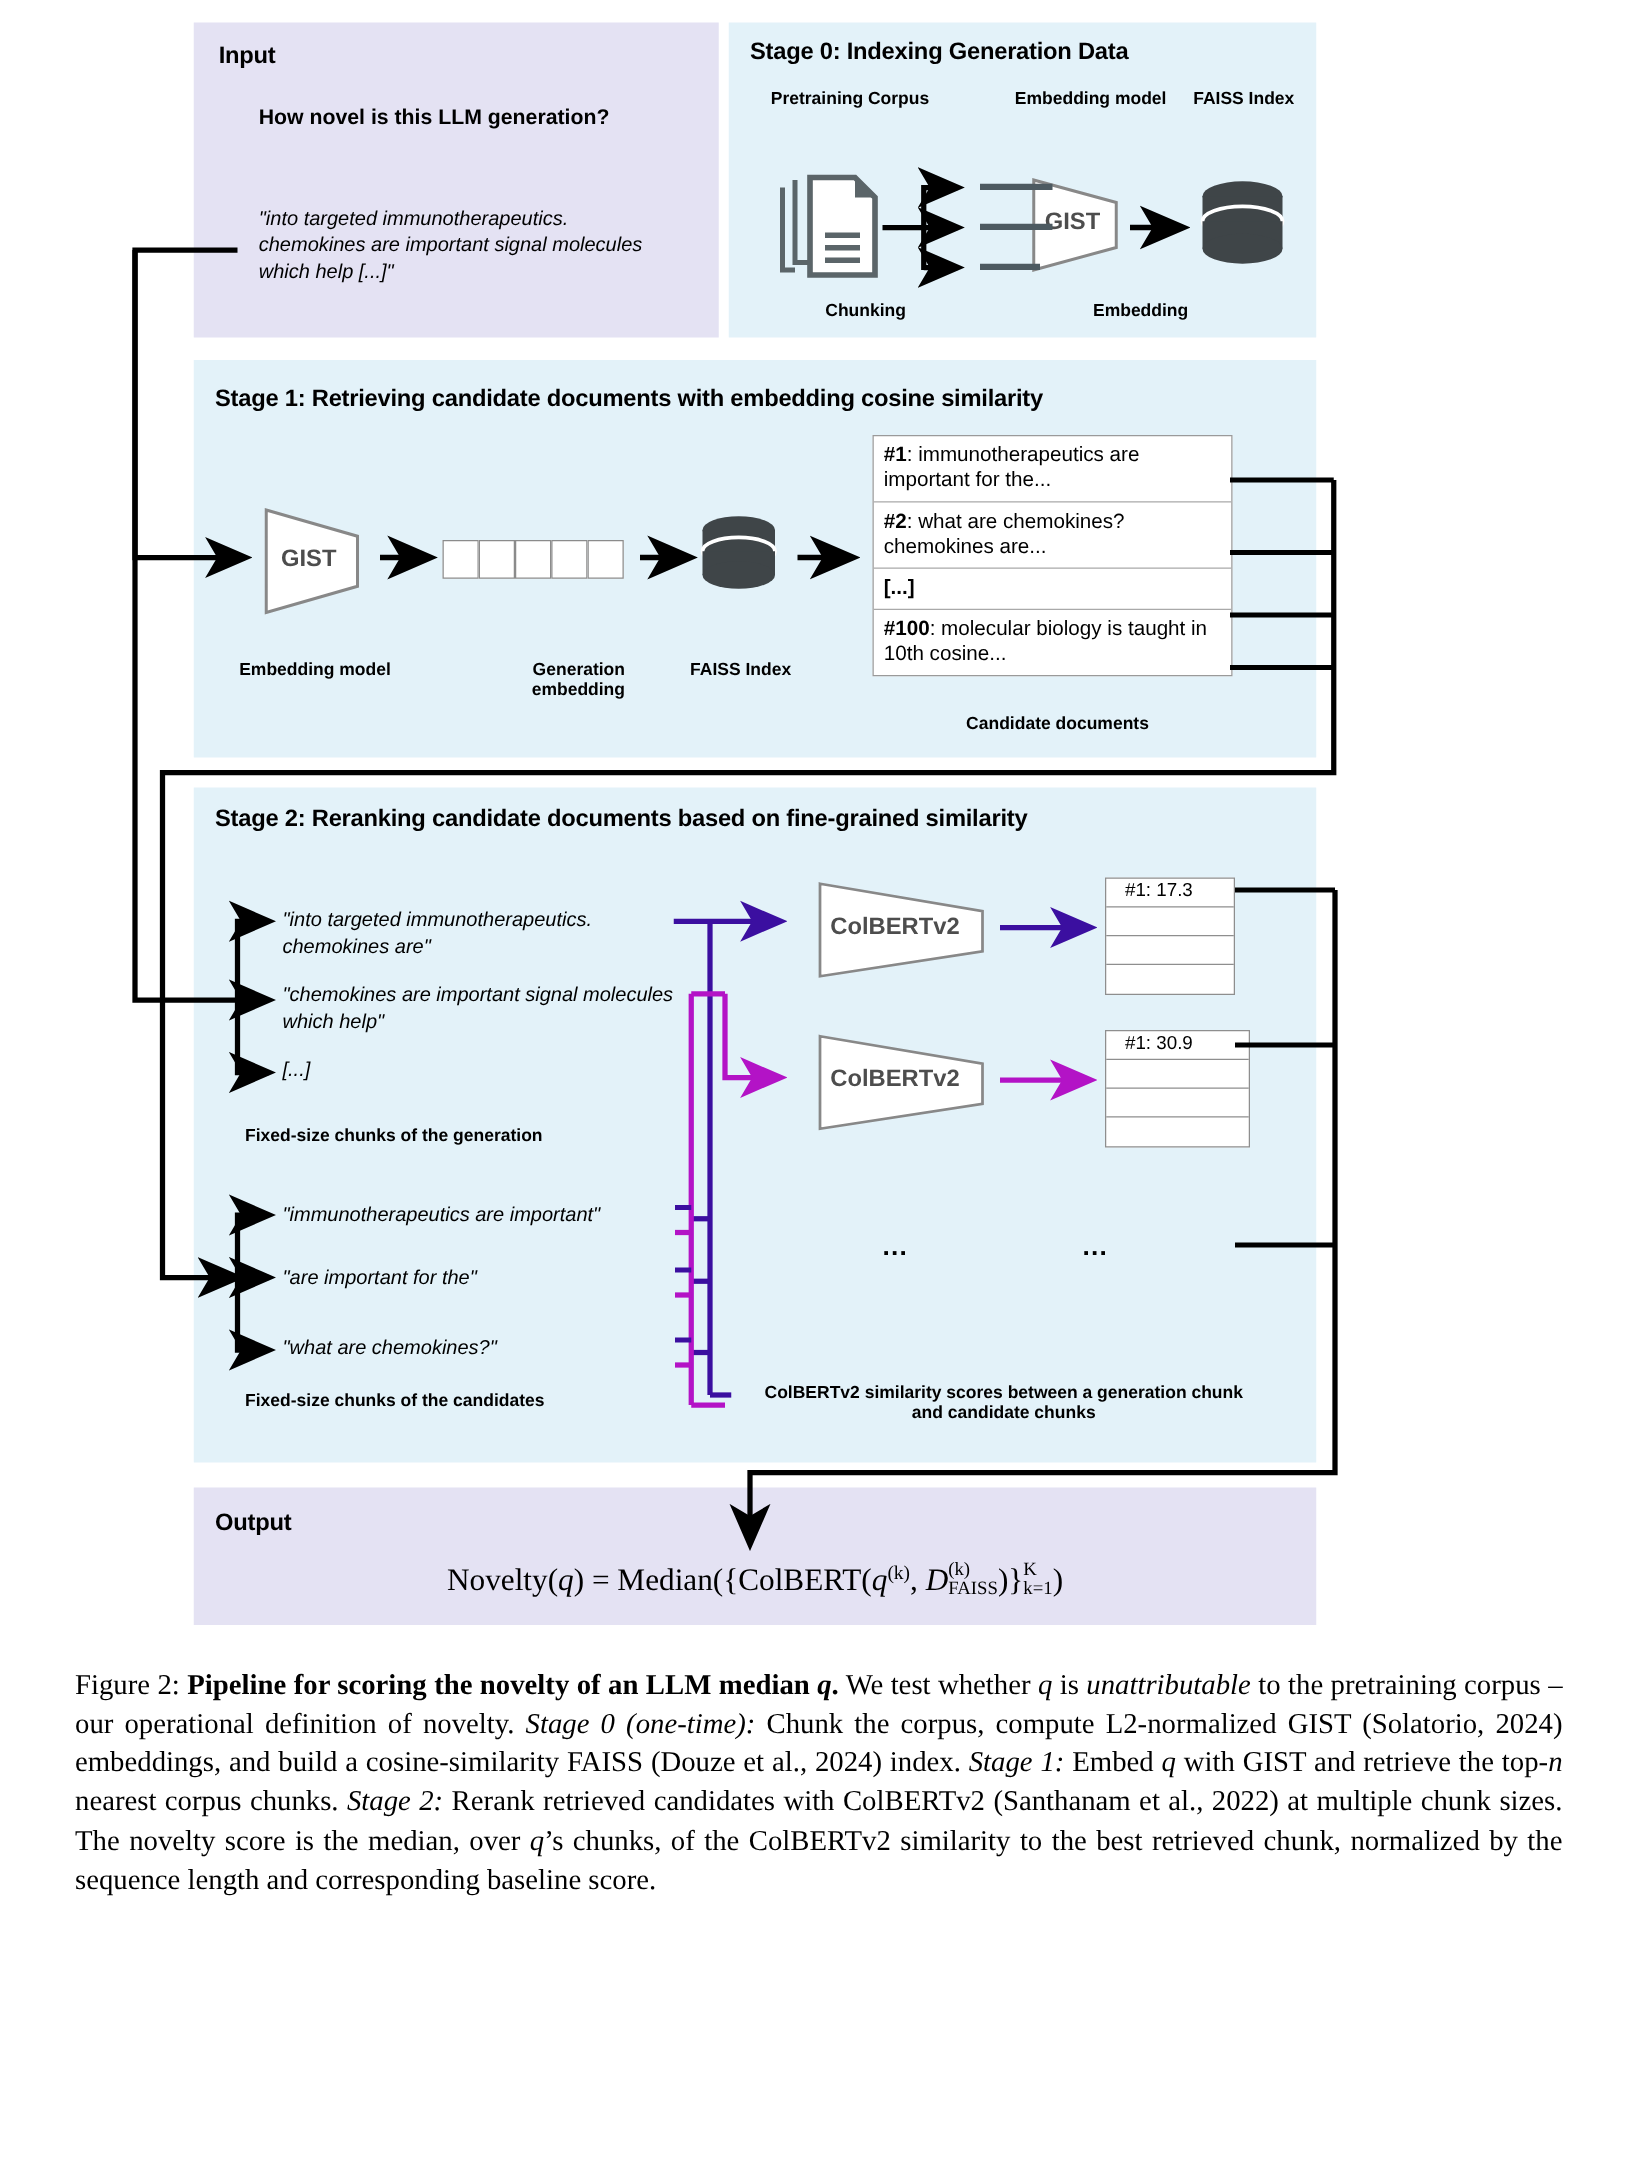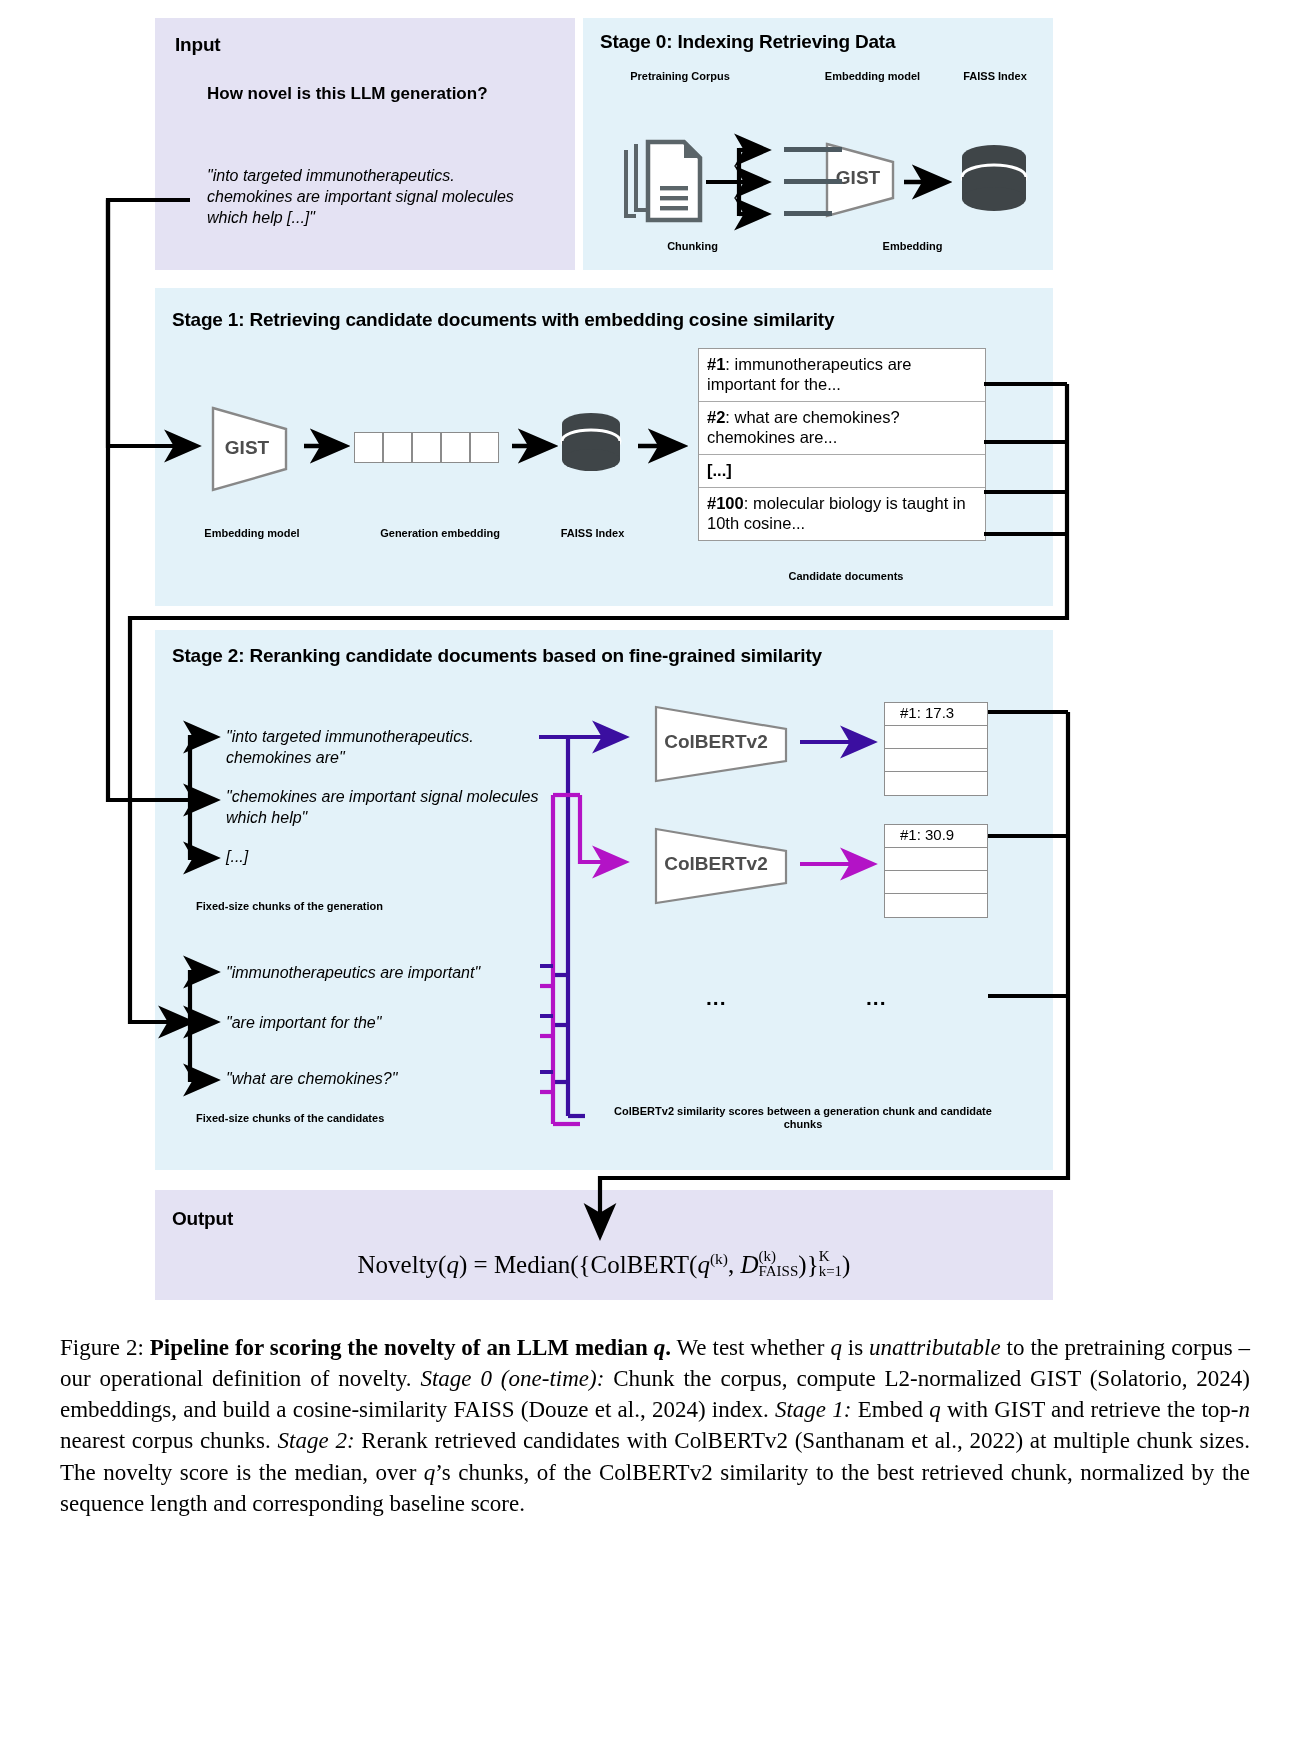--- a/index.html
+++ b/index.html
@@ -19,21 +19,21 @@
   .panel-input  { left:155px; top:18px;  width:420px; height:252px; background:#e4e2f3; }
   .panel-stage0 { left:583px; top:18px;  width:470px; height:252px; background:#e3f2f9; }
   .panel-stage1 { left:155px; top:288px; width:898px; height:318px; background:#e3f2f9; }
   .panel-stage2 { left:155px; top:630px; width:898px; height:540px; background:#e3f2f9; }
   .panel-output { left:155px; top:1190px;width:898px; height:110px; background:#e4e2f3; }
 
   .panel-title {
     position:absolute; font-weight:bold; font-size:19px; letter-spacing:-0.2px;
   }
 
-  .small-bold { position:absolute; font-weight:bold; font-size:11px; text-align:center; line-height:1.15; }
+  .small-bold { position:absolute; font-weight:bold; font-size:14px; text-align:center; line-height:1.15; }
   .ital { position:absolute; font-style:italic; font-size:16px; line-height:1.32; }
 
   
   svg.over { position:absolute; left:0; top:0; width:1304px; height:1745px; pointer-events:none; overflow:visible;}
 
   
   .trap { position:absolute; }
   .trap-label {
     position:absolute; font-weight:bold; color:#4d4d4d;
     font-size:19px; text-align:center;
@@ -85,21 +85,21 @@
 <body>
 
 <div class="fig">
 
   <div class="panel panel-input"></div>
   <div class="panel-title" style="left:175px; top:34px;">Input</div>
   <div style="position:absolute; left:207px; top:83px; width:330px; font-weight:bold; font-size:17px; line-height:1.28;">How novel is this LLM generation?</div>
   <div class="ital" style="left:207px; top:165px; width:335px;">"into targeted immunotherapeutics. chemokines are important signal molecules which help [...]"</div>
 
   <div class="panel panel-stage0"></div>
-  <div class="panel-title" style="left:600px; top:31px;">Stage 0: Indexing Retrieving Data</div>
+  <div class="panel-title" style="left:600px; top:31px;">Stage 0: Indexing Generation Data</div>
 
   <div class="small-bold" style="left:600px; top:70px; width:160px;">Pretraining Corpus</div>
   <div class="small-bold" style="left:795px; top:70px; width:155px;">Embedding model</div>
   <div class="small-bold" style="left:940px; top:70px; width:110px;">FAISS Index</div>
 
   <div class="small-bold" style="left:600px; top:240px; width:185px;">Chunking</div>
   <div class="small-bold" style="left:830px; top:240px; width:165px;">Embedding</div>
 
   <div class="trap" style="left:823px; top:140px;">
     <svg width="78" height="80" viewBox="0 0 78 80">
@@ -172,21 +172,21 @@
     </svg>
   </div>
   <div class="trap-label" style="left:652px; top:853px; width:128px;">ColBERTv2</div>
 
   <div class="scorebox" style="left:884px; top:702px; width:104px;">
     <div class="sr">#1: 17.3</div>
     <div class="sr"></div>
     <div class="sr"></div>
     <div class="sr"></div>
   </div>
-  <div class="scorebox" style="left:884px; top:824px; width:104px;">
+  <div class="scorebox" style="left:884px; top:824px; width:116px;">
     <div class="sr">#1: 30.9</div>
     <div class="sr"></div>
     <div class="sr"></div>
     <div class="sr"></div>
   </div>
 
   <div class="dots" style="left:706px; top:986px;">...</div>
   <div class="dots" style="left:866px; top:986px;">...</div>
 
   <div class="small-bold" style="left:608px; top:1105px; width:390px; text-align:center;">ColBERTv2 similarity scores between a generation chunk and candidate chunks</div>

